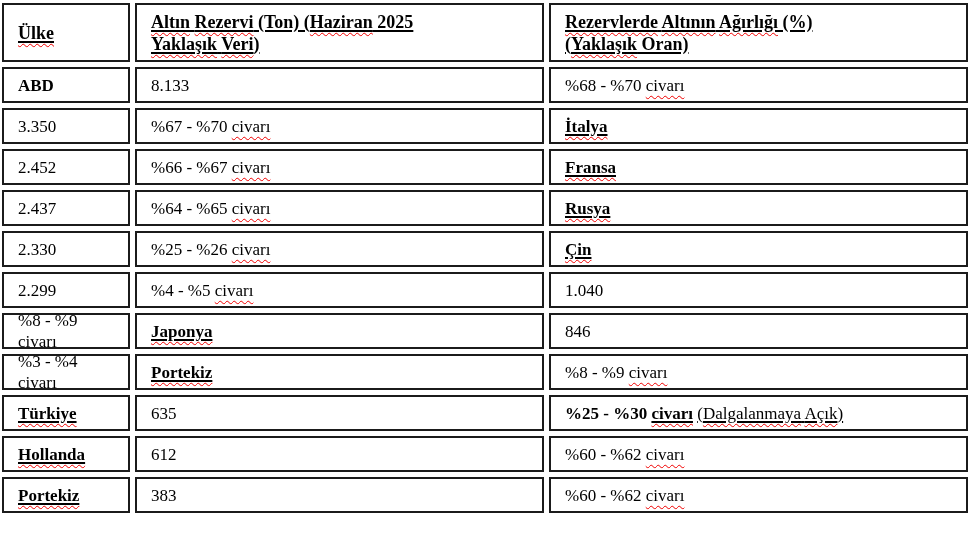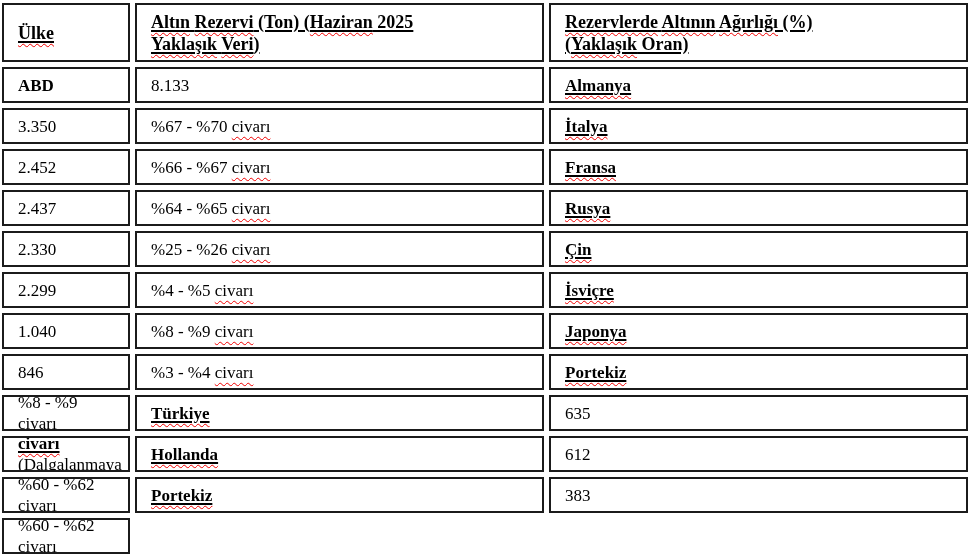--- a/index.html
+++ b/index.html
@@ -79,24 +79,24 @@
         <span class="txt u"><span class="sp">Rezervlerde</span><span> </span><span class="sp">Altının</span><span> </span><span class="sp">Ağırlığı</span><span> (%)
 (</span><span class="sp">Yaklaşık</span><span> Oran)</span></span>
       </div>
 
     <div class="cell country">
         <span class="txt"><span>ABD</span></span>
       </div>
     <div class="cell">
         <span class="txt"><span>8.133</span></span>
       </div>
+    <div class="cell">
+        <span class="txt"><span>%68 - %70 </span><span class="sp">civarı</span></span>
+      </div>
 
-    <div class="cell country">
-        <span class="txt u"><span class="sp">Almanya</span></span>
-      </div>
     <div class="cell">
         <span class="txt"><span>3.350</span></span>
       </div>
     <div class="cell">
         <span class="txt"><span>%67 - %70 </span><span class="sp">civarı</span></span>
       </div>
 
     <div class="cell country">
         <span class="txt u"><span class="sp">İtalya</span></span>
       </div>
@@ -130,23 +130,20 @@
     <div class="cell country">
         <span class="txt u"><span class="sp">Çin</span></span>
       </div>
     <div class="cell">
         <span class="txt"><span>2.299</span></span>
       </div>
     <div class="cell">
         <span class="txt"><span>%4 - %5 </span><span class="sp">civarı</span></span>
       </div>
 
-    <div class="cell country">
-        <span class="txt u"><span class="sp">İsviçre</span></span>
-      </div>
     <div class="cell">
         <span class="txt"><span>1.040</span></span>
       </div>
     <div class="cell">
         <span class="txt"><span>%8 - %9 </span><span class="sp">civarı</span></span>
       </div>
 
     <div class="cell country">
         <span class="txt u"><span class="sp">Japonya</span></span>
       </div>

